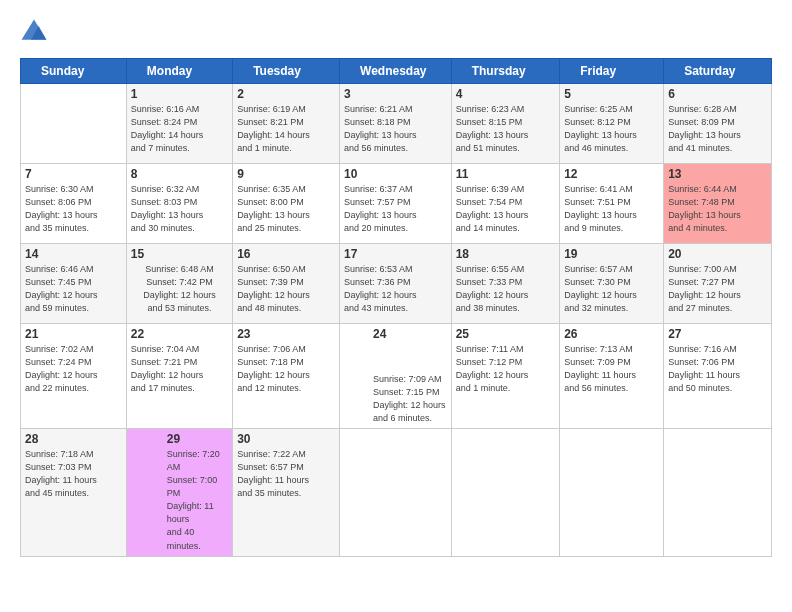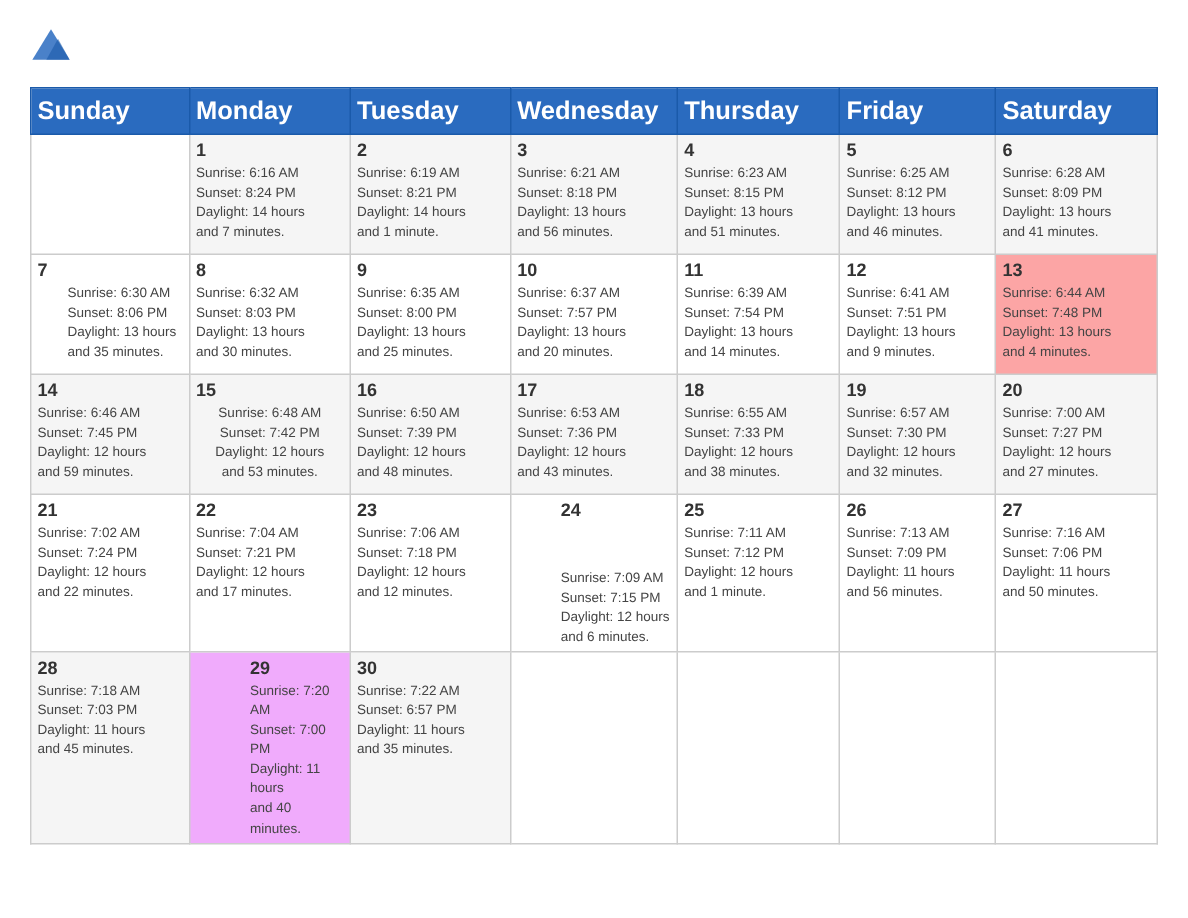--- a/index.html
+++ b/index.html
@@ -53,23 +53,23 @@
       color: #555;
     }
     .calendar {
       width: 100%;
       border-collapse: collapse;
       border: 1px solid #ccc;
     }
     .calendar th {
       background: #2a6bbf;
       color: #fff;
-      font-size: 17px;
+      font-size: 12px;
       font-weight: bold;
-      padding: 5px 4px;
+      padding: 5px 20px;
       text-align: left;
       border: 1px solid #1a5aaa;
     }
     .calendar td {
       vertical-align: top;
       border: 1px solid #ccc;
       padding: 3px 4px;
       width: 113px;
       font-size: 9.5px;
       color: #333;
@@ -173,21 +173,21 @@
             <span class="day-num">6</span>
             <div class="day-info" style="white-space: pre-line;">Sunrise: 6:28 AM
 Sunset: 8:09 PM
 Daylight: 13 hours
 and 41 minutes.</div>
           </td>
         </tr>
         <tr>
           <td style="background: rgb(255, 255, 255);">
             <span class="day-num">7</span>
-            <div class="day-info" style="white-space: pre-line; margin-left: 20px;">Sunrise: 6:30 AM
+            <div class="day-info" style="white-space: pre-line;">Sunrise: 6:30 AM
 Sunset: 8:06 PM
 Daylight: 13 hours
 and 35 minutes.</div>
           </td>
           <td style="background: rgb(255, 255, 255);">
             <span class="day-num">8</span>
             <div class="day-info" style="white-space: pre-line;">Sunrise: 6:32 AM
 Sunset: 8:03 PM
 Daylight: 13 hours
 and 30 minutes.</div>

